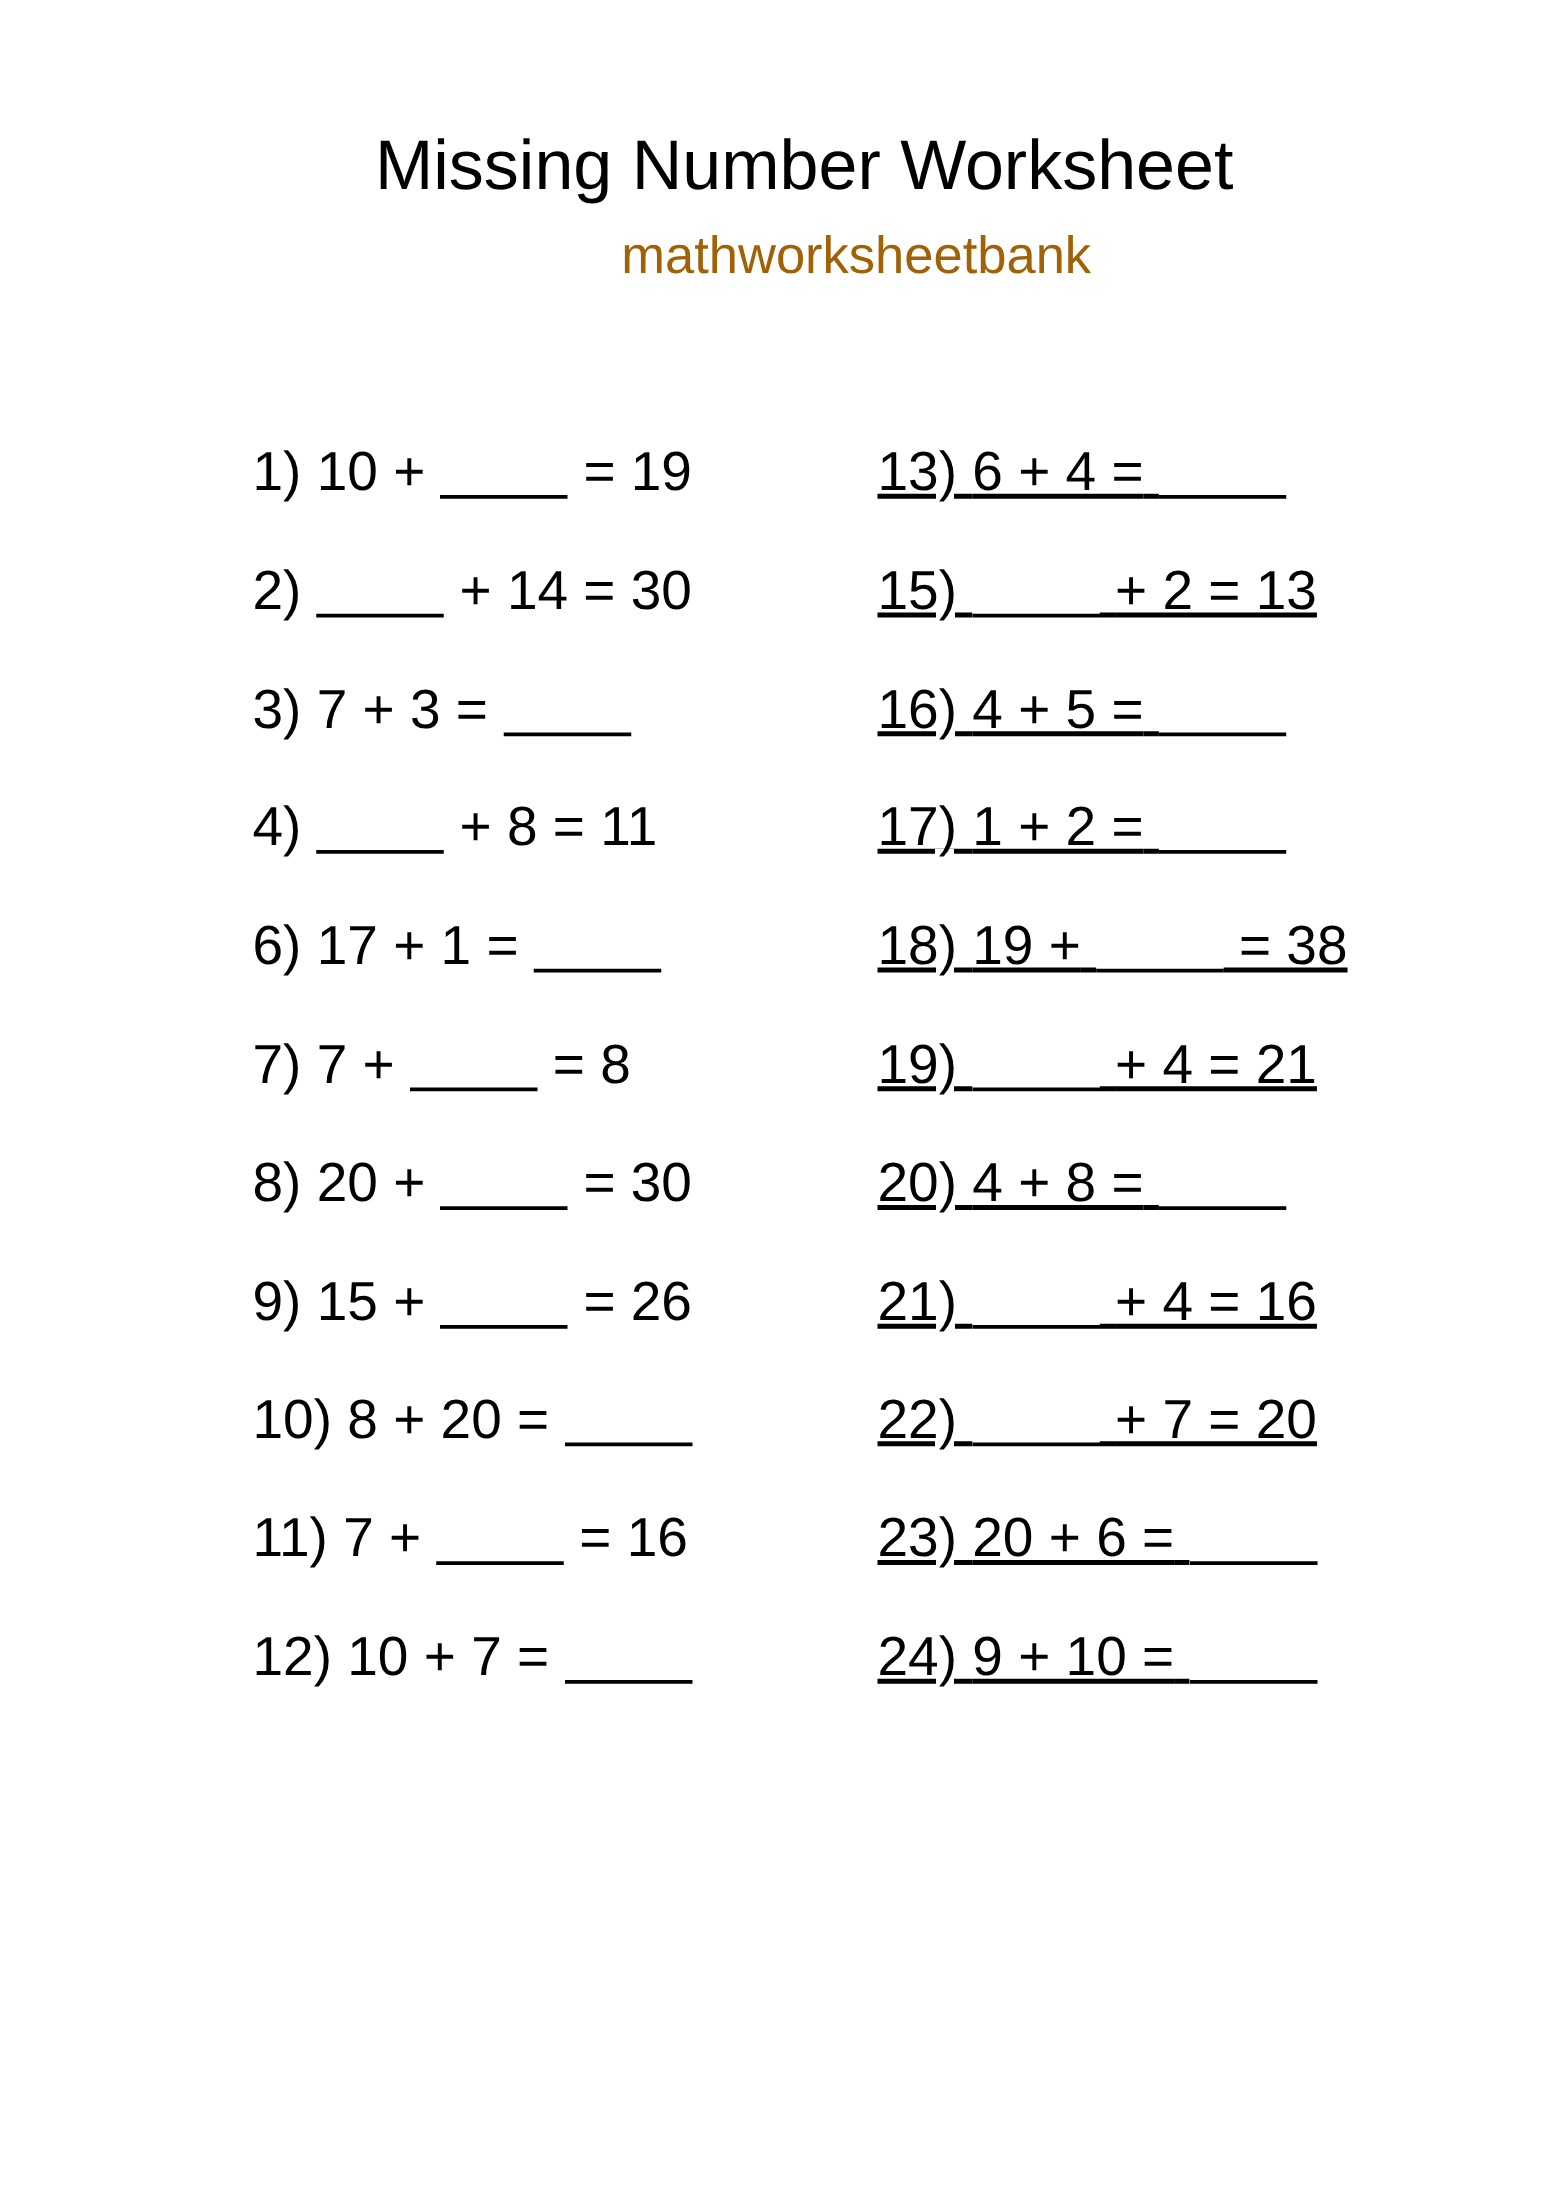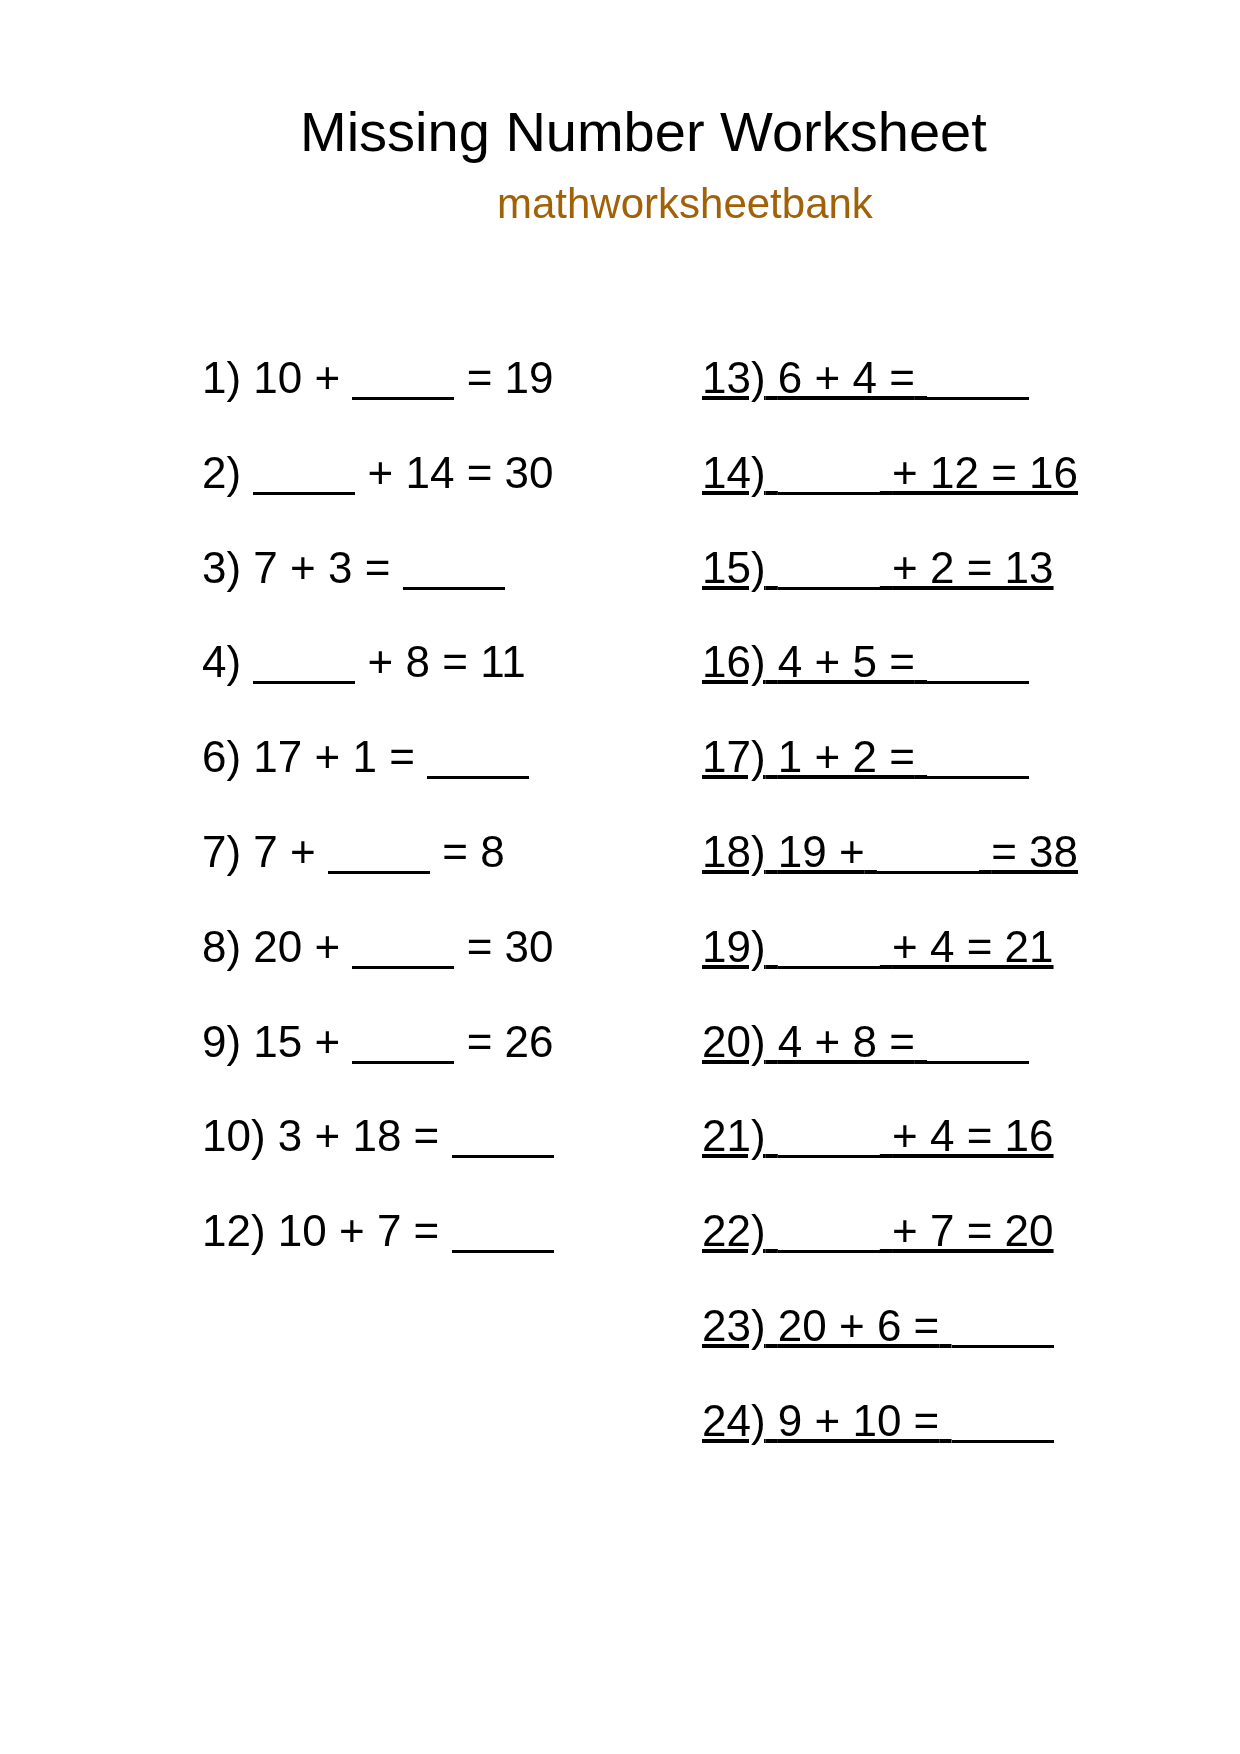--- a/index.html
+++ b/index.html
@@ -72,26 +72,26 @@
 
   <div class="column left">
       <div class="problem"><span class="num">1)</span> <span class="expr">10 +</span> <span class="blank"></span> <span class="expr">= 19</span></div>
       <div class="problem"><span class="num">2)</span> <span class="blank"></span> <span class="expr">+ 14 = 30</span></div>
       <div class="problem"><span class="num">3)</span> <span class="expr">7 + 3 =</span> <span class="blank"></span></div>
       <div class="problem"><span class="num">4)</span> <span class="blank"></span> <span class="expr">+ 8 = 11</span></div>
       <div class="problem"><span class="num">6)</span> <span class="expr">17 + 1 =</span> <span class="blank"></span></div>
       <div class="problem"><span class="num">7)</span> <span class="expr">7 +</span> <span class="blank"></span> <span class="expr">= 8</span></div>
       <div class="problem"><span class="num">8)</span> <span class="expr">20 +</span> <span class="blank"></span> <span class="expr">= 30</span></div>
       <div class="problem"><span class="num">9)</span> <span class="expr">15 +</span> <span class="blank"></span> <span class="expr">= 26</span></div>
-      <div class="problem"><span class="num">10)</span> <span class="expr">3 + 18 =</span> <span class="blank"></span></div>
+      <div class="problem"><span class="num">10)</span> <span class="expr">8 + 20 =</span> <span class="blank"></span></div>
+      <div class="problem"><span class="num">11)</span> <span class="expr">7 +</span> <span class="blank"></span> <span class="expr">= 16</span></div>
       <div class="problem"><span class="num">12)</span> <span class="expr">10 + 7 =</span> <span class="blank"></span></div>
     </div>
   <div class="column right">
       <div class="problem"><span class="num">13)</span> <span class="expr">6 + 4 =</span> <span class="blank"></span></div>
-      <div class="problem"><span class="num">14)</span> <span class="blank"></span> <span class="expr">+ 12 = 16</span></div>
       <div class="problem"><span class="num">15)</span> <span class="blank"></span> <span class="expr">+ 2 = 13</span></div>
       <div class="problem"><span class="num">16)</span> <span class="expr">4 + 5 =</span> <span class="blank"></span></div>
       <div class="problem"><span class="num">17)</span> <span class="expr">1 + 2 =</span> <span class="blank"></span></div>
       <div class="problem"><span class="num">18)</span> <span class="expr">19 +</span> <span class="blank"></span> <span class="expr">= 38</span></div>
       <div class="problem"><span class="num">19)</span> <span class="blank"></span> <span class="expr">+ 4 = 21</span></div>
       <div class="problem"><span class="num">20)</span> <span class="expr">4 + 8 =</span> <span class="blank"></span></div>
       <div class="problem"><span class="num">21)</span> <span class="blank"></span> <span class="expr">+ 4 = 16</span></div>
       <div class="problem"><span class="num">22)</span> <span class="blank"></span> <span class="expr">+ 7 = 20</span></div>
       <div class="problem"><span class="num">23)</span> <span class="expr">20 + 6 =</span> <span class="blank"></span></div>
       <div class="problem"><span class="num">24)</span> <span class="expr">9 + 10 =</span> <span class="blank"></span></div>

